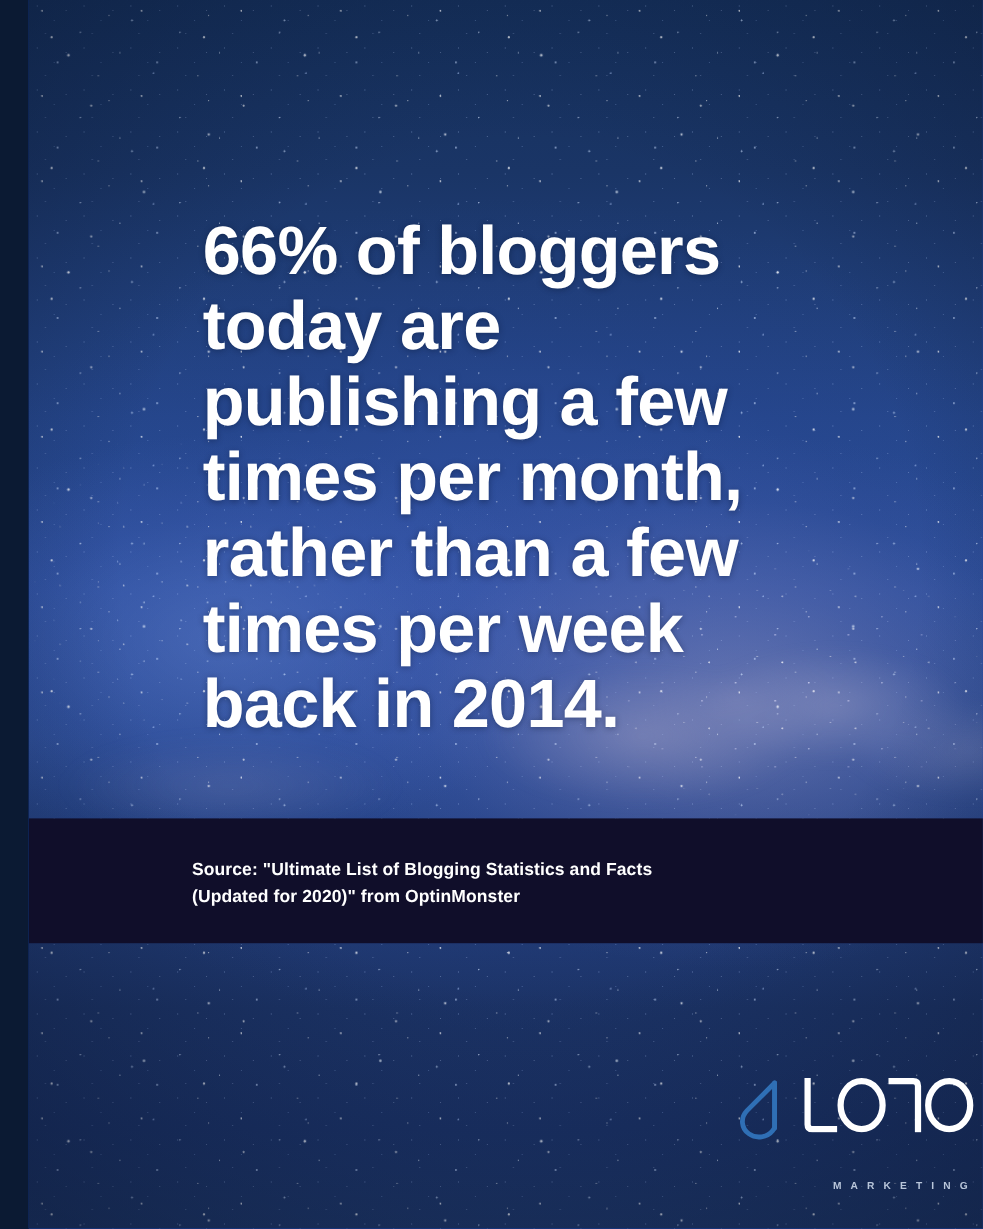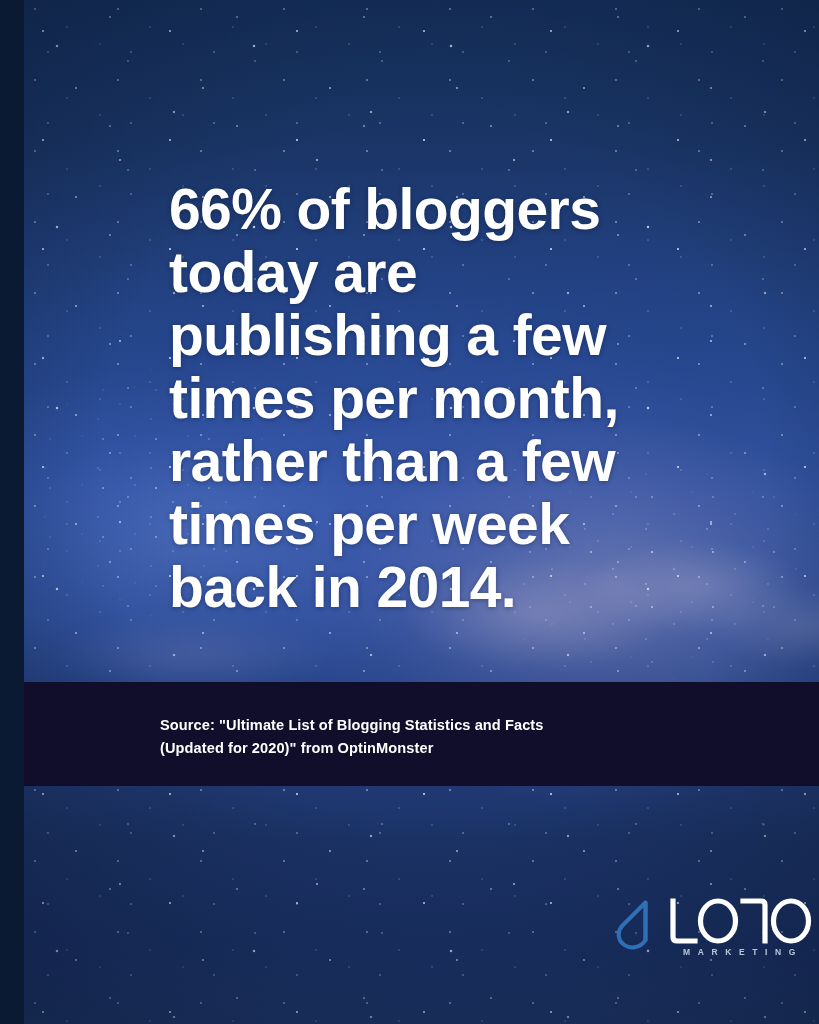--- a/index.html
+++ b/index.html
@@ -224,21 +224,22 @@
   .logo-mark {
     width: 44px;
     height: 50px;
     flex: 0 0 auto;
     margin-top: 2px;
   }
   .logo-words {
     margin-left: 9px;
     display: flex;
     flex-direction: column;
-    align-items: center;
+    align-items: flex-end;
+    gap: 36px;
   }
   .logo-wordmark {
     color: #ffffff;
     font-size: 42px;
     font-weight: normal;
     letter-spacing: 1.5px;
     line-height: 44px;
     font-family: "Liberation Sans", sans-serif;
   }
   .logo-wordmark svg { display: block; }

